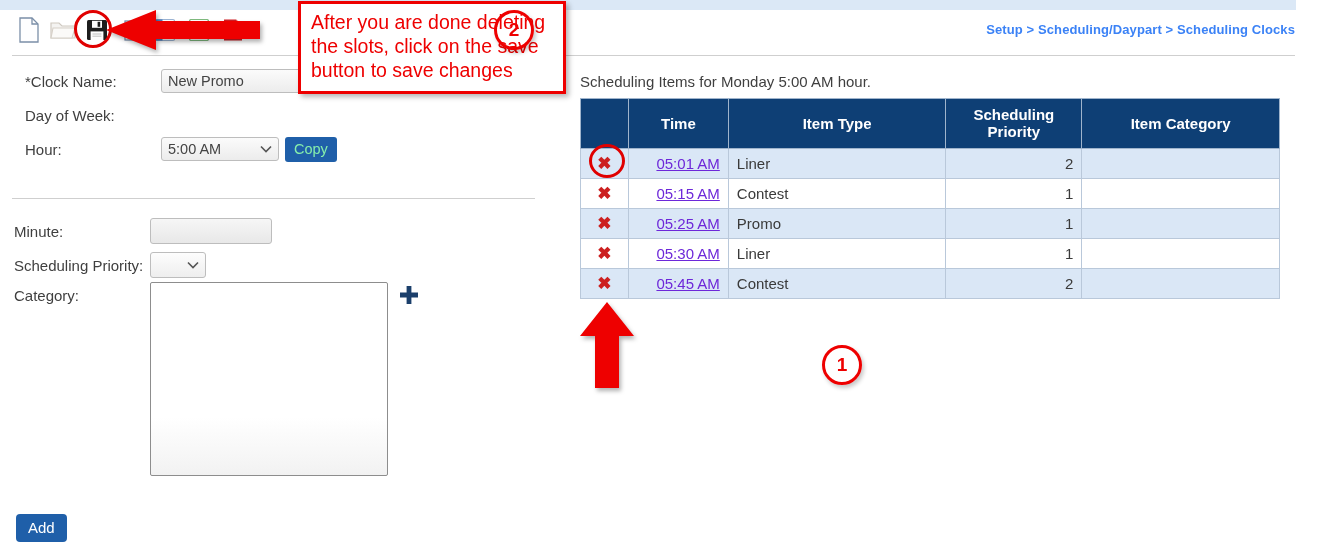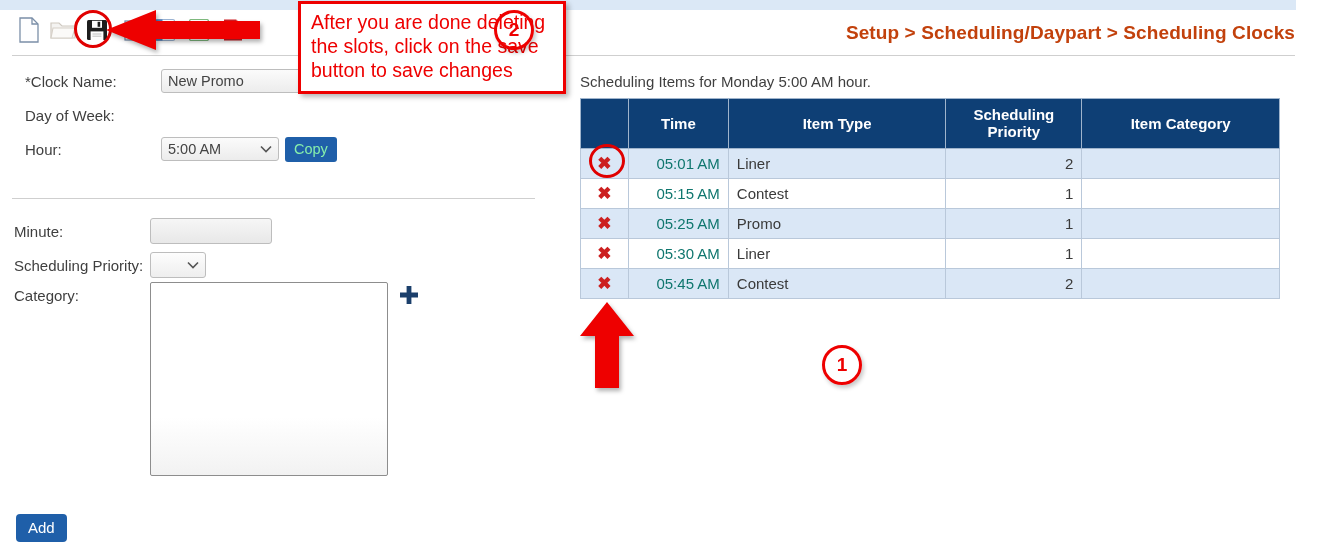--- a/index.html
+++ b/index.html
@@ -50,23 +50,23 @@
     position: absolute;
     left: 12px; top: 198px;
     width: 523px; height: 1px;
     background: #cfcfcf;
   }
 
   
   .breadcrumb {
     position: absolute;
     right: 40px; top: 22px;
-    font-size: 19px;
+    font-size: 13px;
     font-weight: bold;
-    color: #c2410c;
+    color: #3b82f6;
     letter-spacing: 0.1px;
     white-space: nowrap;
   }
 
   
   .form-area { position: absolute; left: 0; top: 64px; width: 560px; padding-left: 11px; }
   .frow {
     display: flex;
     align-items: center;
     height: 34px;
@@ -202,21 +202,22 @@
     color: #cc2020;
     font-weight: bold;
     font-size: 17px;
     line-height: 1;
     font-family: "Liberation Sans", sans-serif;
     cursor: pointer;
     display: inline-block;
   }
   td.time-cell { text-align: right; padding-right: 8px; }
   td.time-cell a {
-    color: #0f766e;
+    color: #6d28d9;
+    text-decoration: underline;
     cursor: pointer;
   }
   td.prio-cell { text-align: right; padding-right: 10px; }
 
   
   .ann-layer {
     position: absolute; left: 0; top: 0;
     width: 1335px; height: 557px;
     pointer-events: none;
   }

